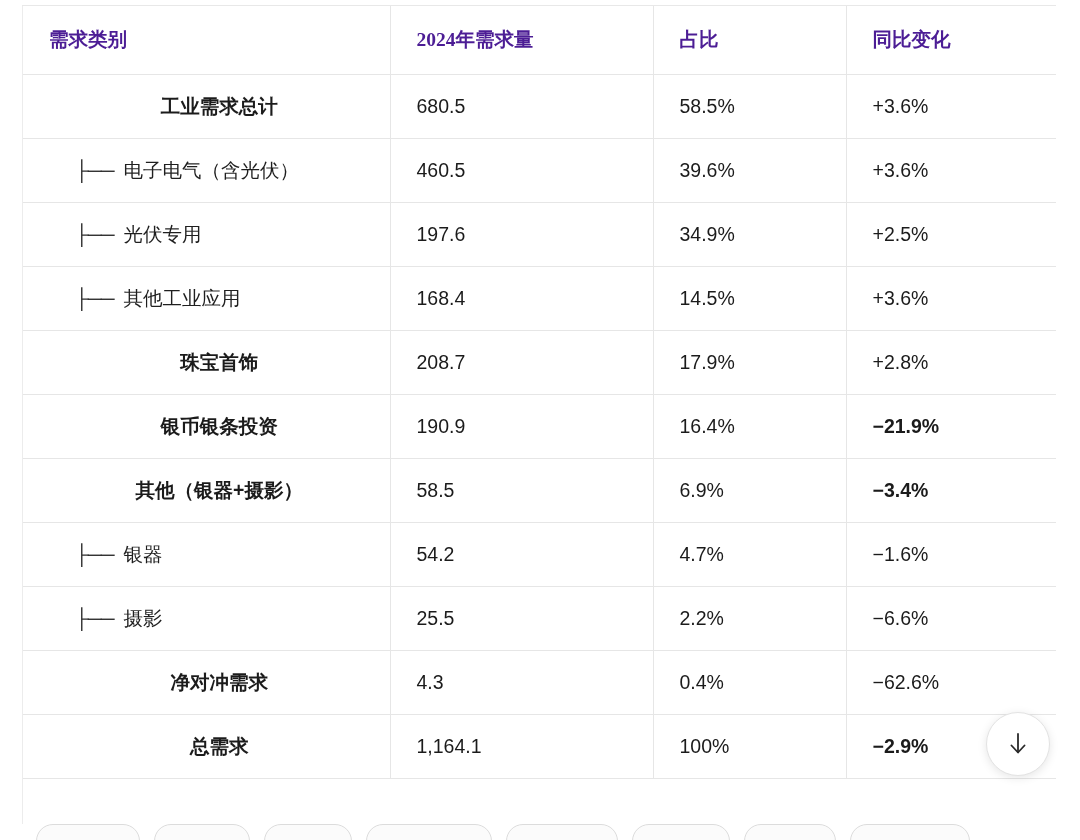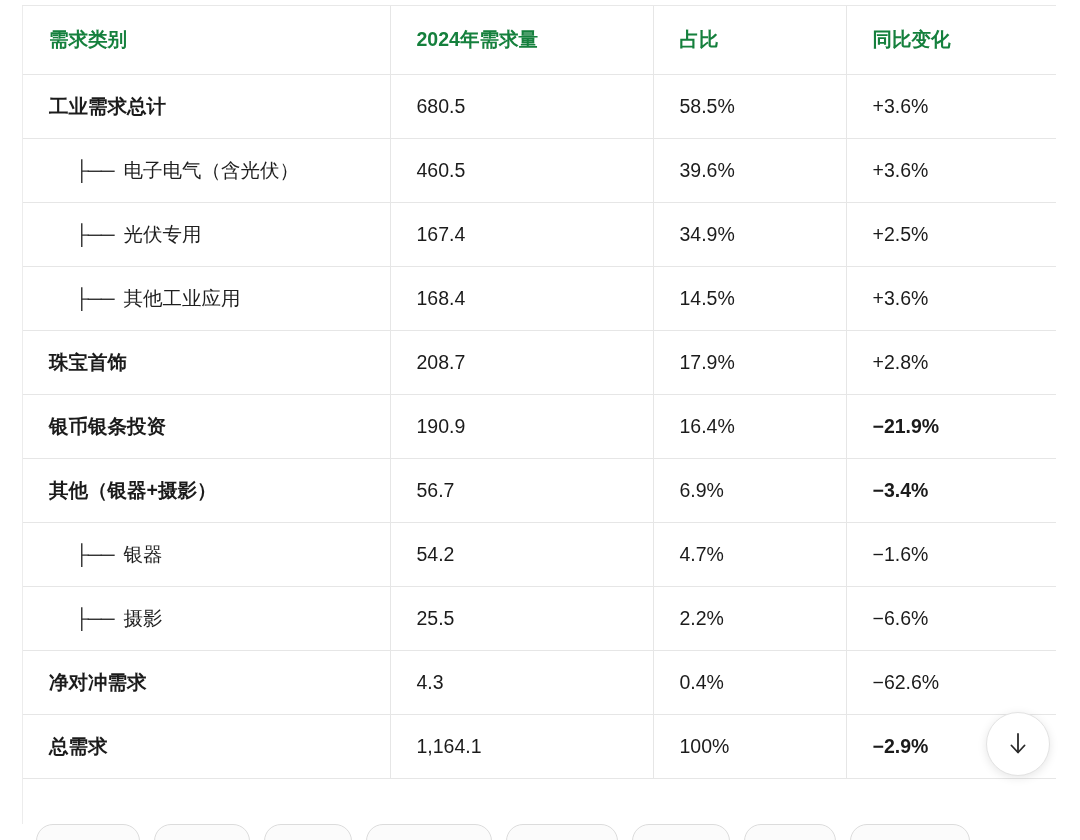--- a/index.html
+++ b/index.html
@@ -80,26 +80,28 @@
     white-space: nowrap;
     overflow: hidden;
   }
   table.data th:last-child, table.data td:last-child {
     border-right: none;
   }
 
   table.data thead th {
     font-weight: 700;
     font-size: 19.5px;
-    color: #15803d;
+    color: #4c1d95;
     height: 68px;
+    font-family: Liberation Serif, serif;
   }
 
   tr.level0 td.cell-label {
     font-weight: 700;
+    text-align: center;
   }
   tr.level0 td.bold-values {
     font-weight: 400;
   }
 
   td.cell-label.indented {
     padding-left: 52px;
     font-weight: 400;
     color: #1f1f1f;
   }
@@ -195,21 +197,21 @@
             <td>+3.6%</td>
           </tr>
           <tr class="level1">
             <td class="cell-label indented"><span class="branch">├──</span><span>电子电气（含光伏）</span></td>
             <td>460.5</td>
             <td>39.6%</td>
             <td>+3.6%</td>
           </tr>
           <tr class="level1">
             <td class="cell-label indented"><span class="branch">├──</span><span>光伏专用</span></td>
-            <td>167.4</td>
+            <td>197.6</td>
             <td>34.9%</td>
             <td>+2.5%</td>
           </tr>
           <tr class="level1">
             <td class="cell-label indented"><span class="branch">├──</span><span>其他工业应用</span></td>
             <td>168.4</td>
             <td>14.5%</td>
             <td>+3.6%</td>
           </tr>
           <tr class="level0">
@@ -219,21 +221,21 @@
             <td>+2.8%</td>
           </tr>
           <tr class="level0">
             <td class="cell-label">银币银条投资</td>
             <td>190.9</td>
             <td>16.4%</td>
             <td class="strong">−21.9%</td>
           </tr>
           <tr class="level0">
             <td class="cell-label">其他（银器+摄影）</td>
-            <td class="bold-values">56.7</td>
+            <td class="bold-values">58.5</td>
             <td class="bold-values">6.9%</td>
             <td class="strong">−3.4%</td>
           </tr>
           <tr class="level1">
             <td class="cell-label indented"><span class="branch">├──</span><span>银器</span></td>
             <td>54.2</td>
             <td>4.7%</td>
             <td>−1.6%</td>
           </tr>
           <tr class="level1">

